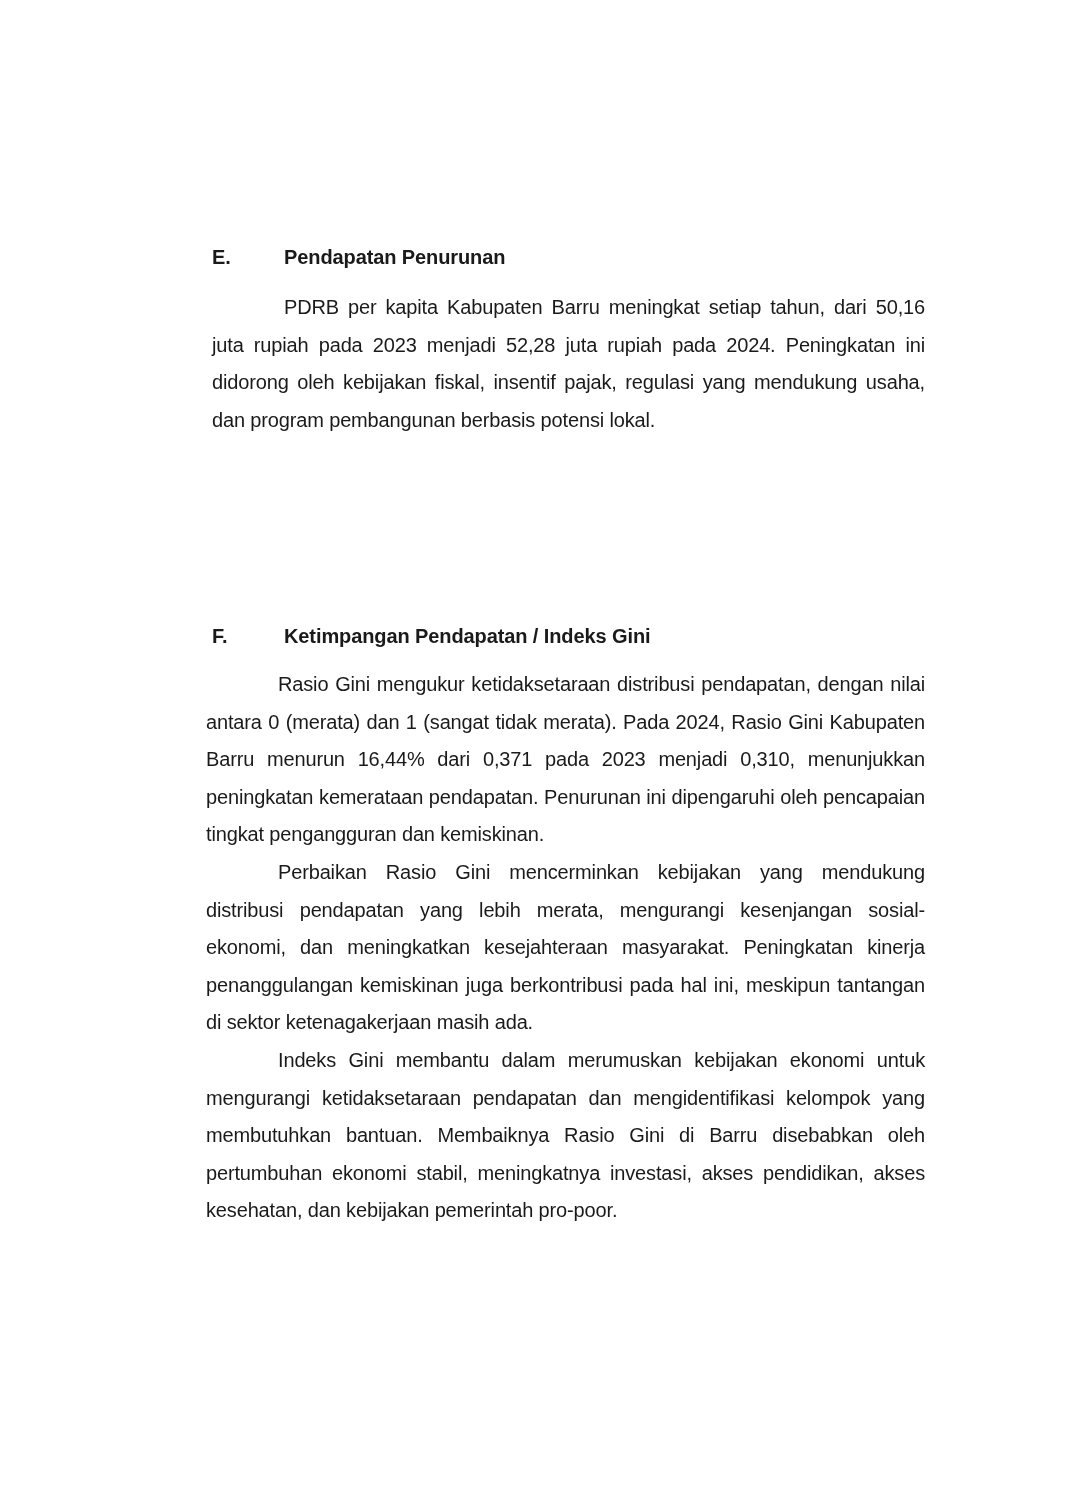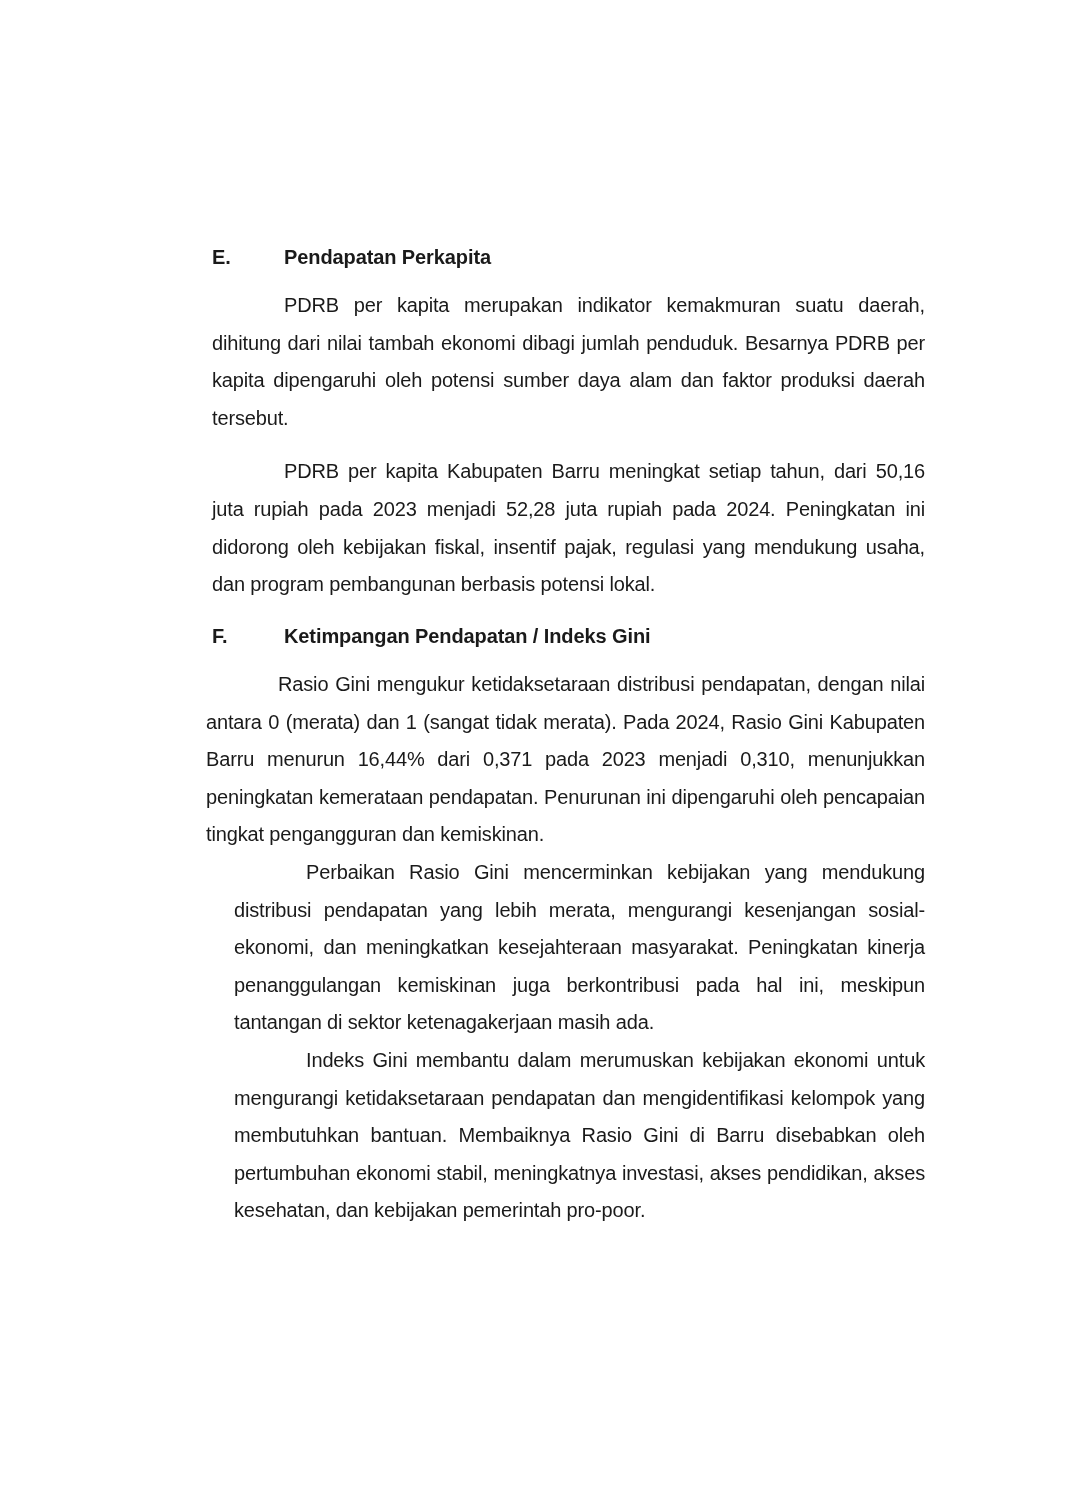--- a/index.html
+++ b/index.html
@@ -45,33 +45,32 @@
     .para {
       margin: 0;
       font-size: 20px;
       line-height: 37.6px;
       text-align: justify;
       text-indent: 72px;
       letter-spacing: -0.15px;
       word-spacing: 0px;
     }
     .para.gap { margin-top: 16px; }
-    #section-f .para + .para { margin-top: 0; margin-left: 28px; }
+    #section-f .para + .para { margin-top: 0; }
   </style>
 </head>
 <body>
 
 <div class="page">
 
   <section class="section" id="section-e">
     <h2 class="heading">
       <span class="num">E.</span>
-      <span>Pendapatan Perkapita</span>
+      <span>Pendapatan Penurunan</span>
     </h2>
-    <p class="para">PDRB per kapita merupakan indikator kemakmuran suatu daerah, dihitung dari nilai tambah ekonomi dibagi jumlah penduduk. Besarnya PDRB per kapita dipengaruhi oleh potensi sumber daya alam dan faktor produksi daerah tersebut.</p>
     <p class="para gap">PDRB per kapita Kabupaten Barru meningkat setiap tahun, dari 50,16 juta rupiah pada 2023 menjadi 52,28 juta rupiah pada 2024. Peningkatan ini didorong oleh kebijakan fiskal, insentif pajak, regulasi yang mendukung usaha, dan program pembangunan berbasis potensi lokal.</p>
   </section>
 
   <section class="section" id="section-f">
     <h2 class="heading">
       <span class="num">F.</span>
       <span>Ketimpangan Pendapatan / Indeks Gini</span>
     </h2>
     <p class="para">Rasio Gini mengukur ketidaksetaraan distribusi pendapatan, dengan nilai antara 0 (merata) dan 1 (sangat tidak merata). Pada 2024, Rasio Gini Kabupaten Barru menurun 16,44% dari 0,371 pada 2023 menjadi 0,310, menunjukkan peningkatan kemerataan pendapatan. Penurunan ini dipengaruhi oleh pencapaian tingkat pengangguran dan kemiskinan.</p>
     <p class="para">Perbaikan Rasio Gini mencerminkan kebijakan yang mendukung distribusi pendapatan yang lebih merata, mengurangi kesenjangan sosial-ekonomi, dan meningkatkan kesejahteraan masyarakat. Peningkatan kinerja penanggulangan kemiskinan juga berkontribusi pada hal ini, meskipun tantangan di sektor ketenagakerjaan masih ada.</p>

